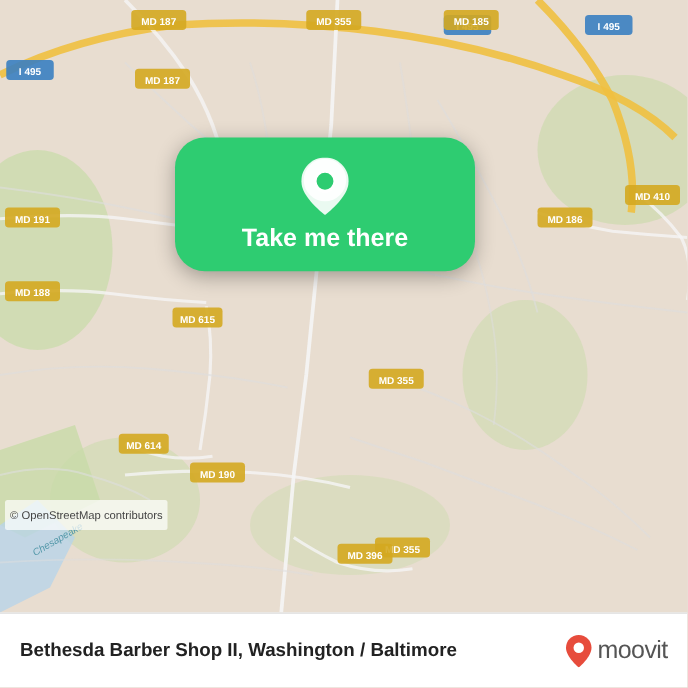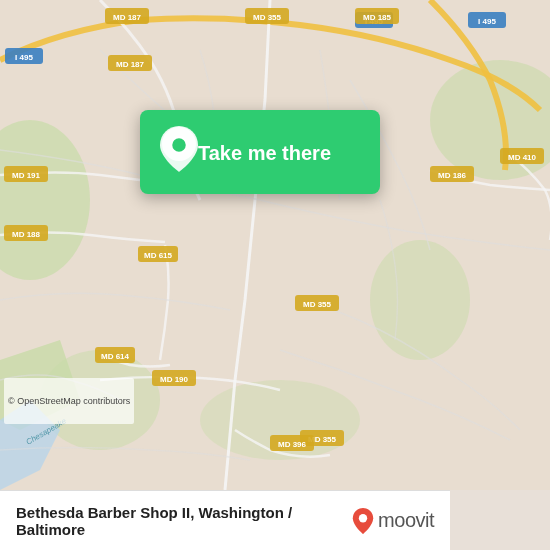--- a/index.html
+++ b/index.html
@@ -27,44 +27,45 @@
       height: 100%;
     }
 
     
     #popup {
       position: absolute;
       top: 110px;
       left: 140px;
       width: 240px;
       background: #2ecc71;
-      border-radius: 8px;
+      border-radius: 24px;
       padding: 16px 20px 14px;
       display: flex;
+      flex-direction: column;
       align-items: center;
       box-shadow: 0 4px 16px rgba(0,0,0,0.3);
       cursor: pointer;
     }
 
     #popup-pin {
       width: 38px;
       height: 46px;
       margin-bottom: 8px;
     }
 
     #popup-label {
       color: white;
       font-size: 20px;
       font-weight: 600;
       white-space: nowrap;
     }
 
     
     #bottom-bar {
-      width: 450px;
+      width: 550px;
       height: 60px;
       background: white;
       display: flex;
       align-items: center;
       padding: 0 16px;
       border-top: 1px solid #ddd;
       position: absolute;
       bottom: 0;
       left: 0;
     }
@@ -95,21 +96,21 @@
     }
 
     
     #osm-attribution {
       position: absolute;
       bottom: 66px;
       left: 4px;
       font-size: 9px;
       color: #444;
       background: rgba(255,255,255,0.7);
-      padding: 18px 4px;
+      padding: 7px 4px;
       border-radius: 2px;
     }
   </style>
 </head>
 <body>
 
 <div id="map-container">
   <svg id="map-svg" viewBox="0 0 550 490" xmlns="http://www.w3.org/2000/svg">
 
     <rect width="550" height="490" fill="#e8ddd0"></rect>

